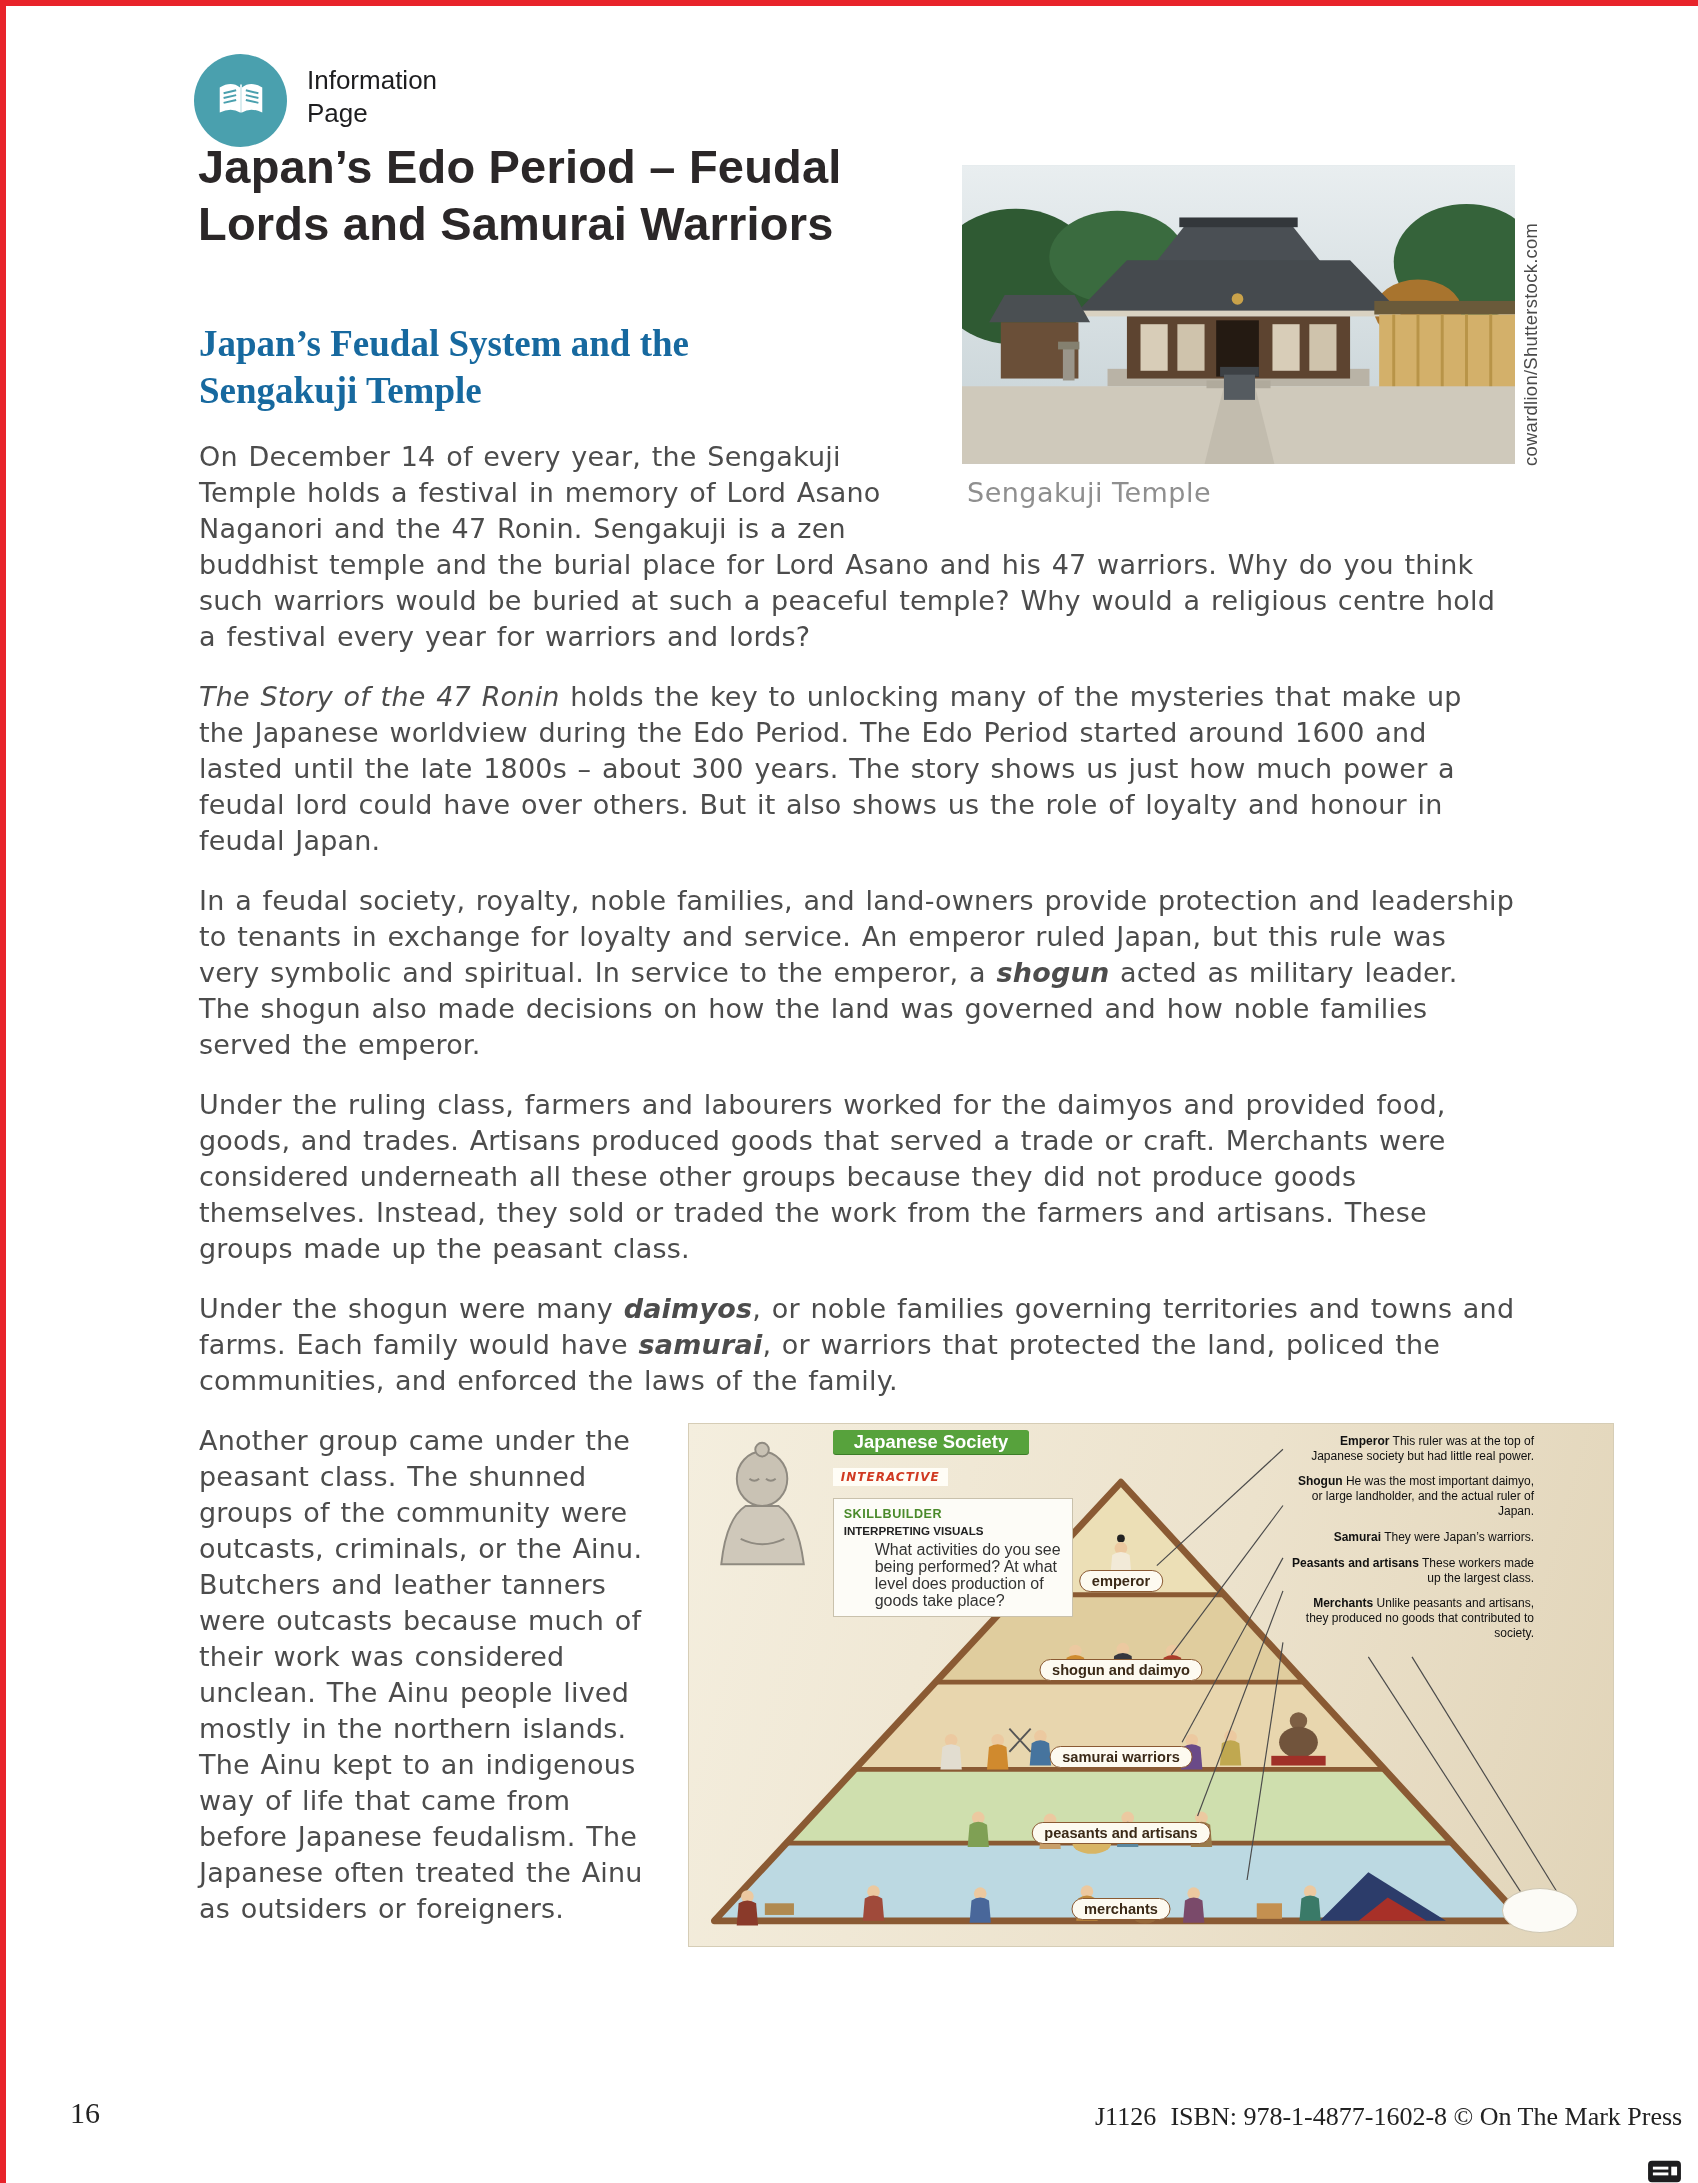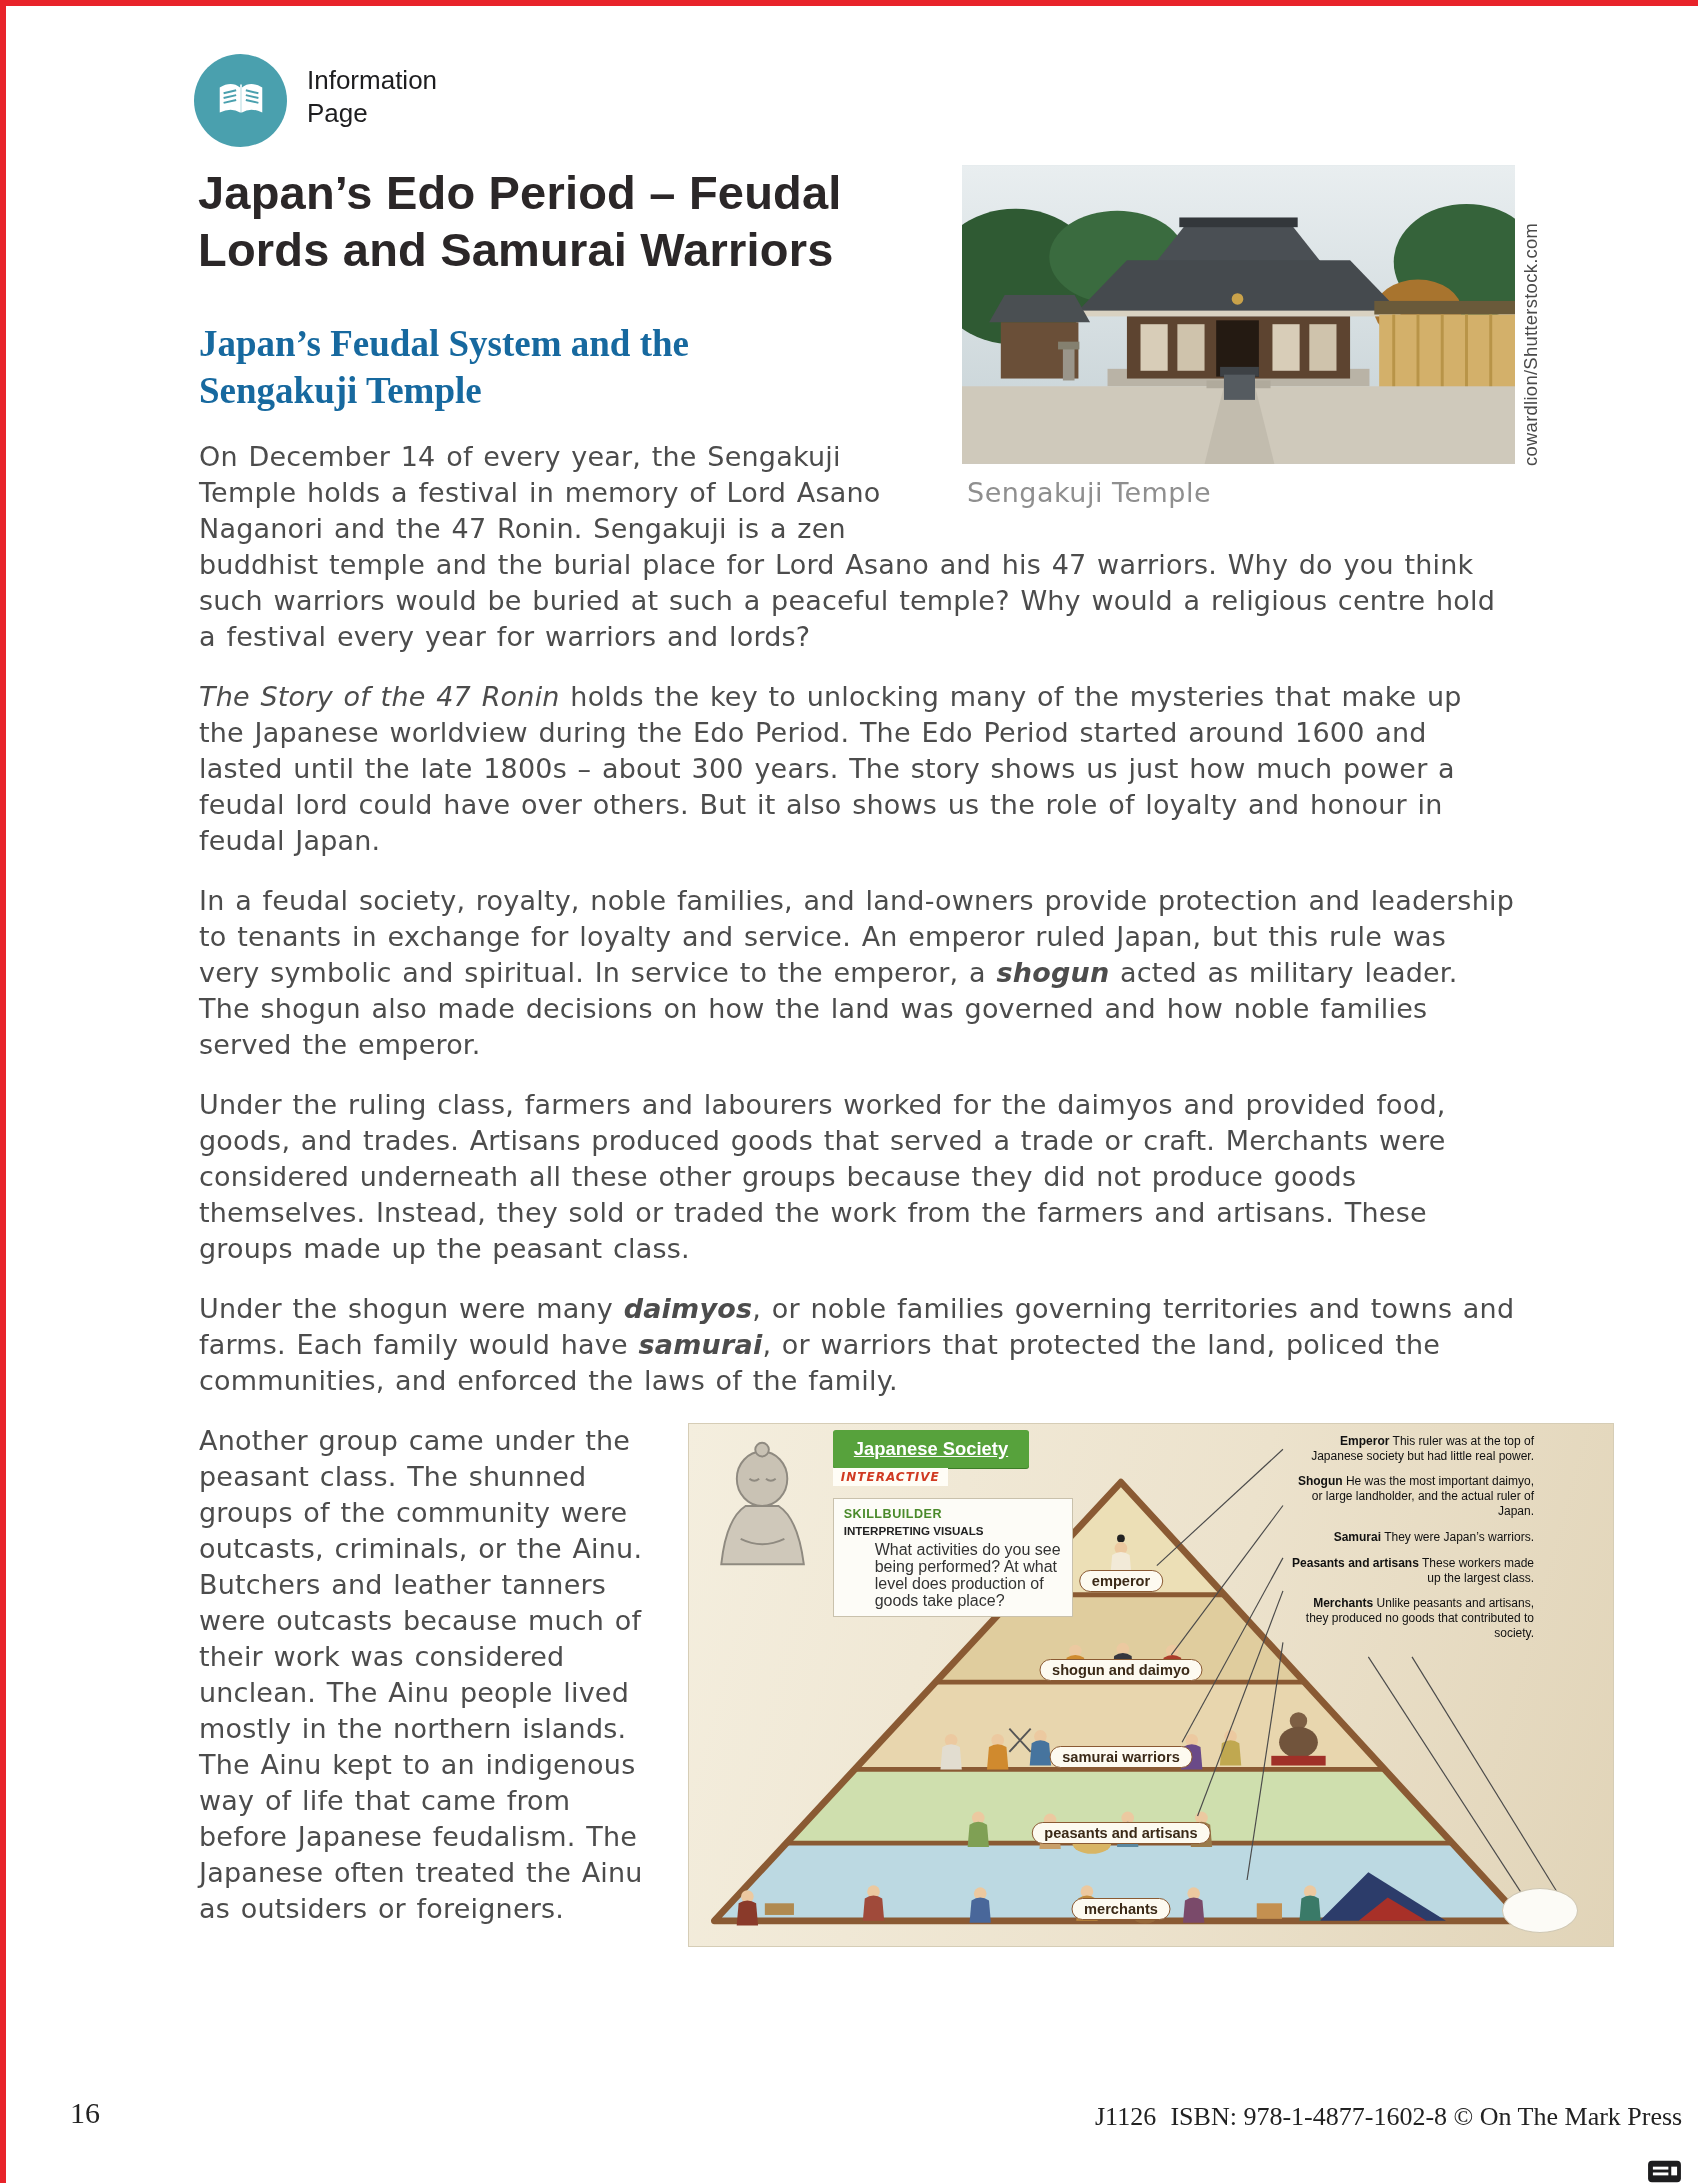--- a/index.html
+++ b/index.html
@@ -8,21 +8,21 @@
 
   .rule-top{position:absolute;left:0;top:0;width:1698px;height:5.8px;background:#e8232a;}
   .rule-left{position:absolute;left:0;top:0;width:5.8px;height:2183px;background:#e8232a;}
 
   
   .badge{position:absolute;left:194px;top:54px;width:93px;height:93px;border-radius:50%;
          background:#4aa0ae;display:flex;align-items:center;justify-content:center;}
   .badge-label{position:absolute;left:307px;top:64px;font-family:"Liberation Sans",sans-serif;
          font-size:26px;line-height:33px;color:#1d1d1f;}
 
-  .page-title{position:absolute;left:198px;top:164px;font-family:"Liberation Sans",sans-serif;
+  .page-title{position:absolute;left:198px;top:138px;font-family:"Liberation Sans",sans-serif;
          font-weight:700;font-size:47px;line-height:57px;color:#2b2728;letter-spacing:0.2px;}
 
   .photo{position:absolute;left:962px;top:165px;width:553px;height:299px;overflow:hidden;
          background:#cdd6da;}
   .photo-caption{position:absolute;left:967px;top:477px;font-size:27px;color:#8f8f8f;
          letter-spacing:0.5px;}
   .photo-credit{position:absolute;left:1520px;top:167px;height:299px;writing-mode:vertical-rl;
          transform:rotate(180deg);font-family:"Liberation Sans",sans-serif;font-size:18.4px;
          color:#4a4a4a;letter-spacing:0.3px;}
 
@@ -40,24 +40,24 @@
   .leftcol{flex:0 0 458px;width:458px;}
   .leftcol p{width:458px;margin:0;}
 
   
   .infographic{position:relative;flex:0 0 924px;width:924px;height:522px;
          background:linear-gradient(105deg,#f4eede 0%,#ece2cc 55%,#e1d4b8 100%);
          border:1px solid #d6cdb6;}
   .ig-buddha{position:absolute;left:7.8px;top:11.6px;}
   .ig-pyr,.ig-lines{position:absolute;left:0;top:0;width:924px;height:522px;}
   .ig-lines{pointer-events:none;}
-  .ig-header{position:absolute;left:144px;top:5.8px;width:196px;height:38px;background:#57a23c;
+  .ig-header{position:absolute;left:144px;top:5.8px;width:196px;height:24px;background:#57a23c;
          color:#fff;font-family:"Liberation Sans",sans-serif;font-weight:700;font-size:18.4px;
          display:flex;align-items:center;justify-content:center;border-radius:2.9px;
-         box-shadow:0 1px 0 #3c7d28;text-decoration:underline;}
+         box-shadow:0 1px 0 #3c7d28;}
   .ig-interactive{position:absolute;left:144px;top:44px;background:#fffdf6;color:#d03a22;
          font-style:italic;font-weight:700;font-size:12px;letter-spacing:1px;padding:1.9px 7.8px;}
   .ig-skill{position:absolute;left:144px;top:74px;width:219px;background:#fdfcf7;
          border:1px solid #c9c1ac;padding:7.8px 9.7px;font-family:"Liberation Sans",sans-serif;}
   .ig-skill-title{color:#4a8a2a;font-weight:700;font-size:12.6px;letter-spacing:0.5px;}
   .ig-skill-sub{font-weight:700;font-size:11.6px;color:#222;margin-top:2.9px;}
   .ig-skill-q{font-size:16px;color:#333;line-height:17px;margin-top:3.9px;margin-left:31px;}
   .ig-annotations{position:absolute;left:600px;top:9.7px;width:245px;
          font-family:"Liberation Sans",sans-serif;text-align:right;}
   .ig-ann{font-size:12px;line-height:15px;color:#111;margin-bottom:10.7px;}

